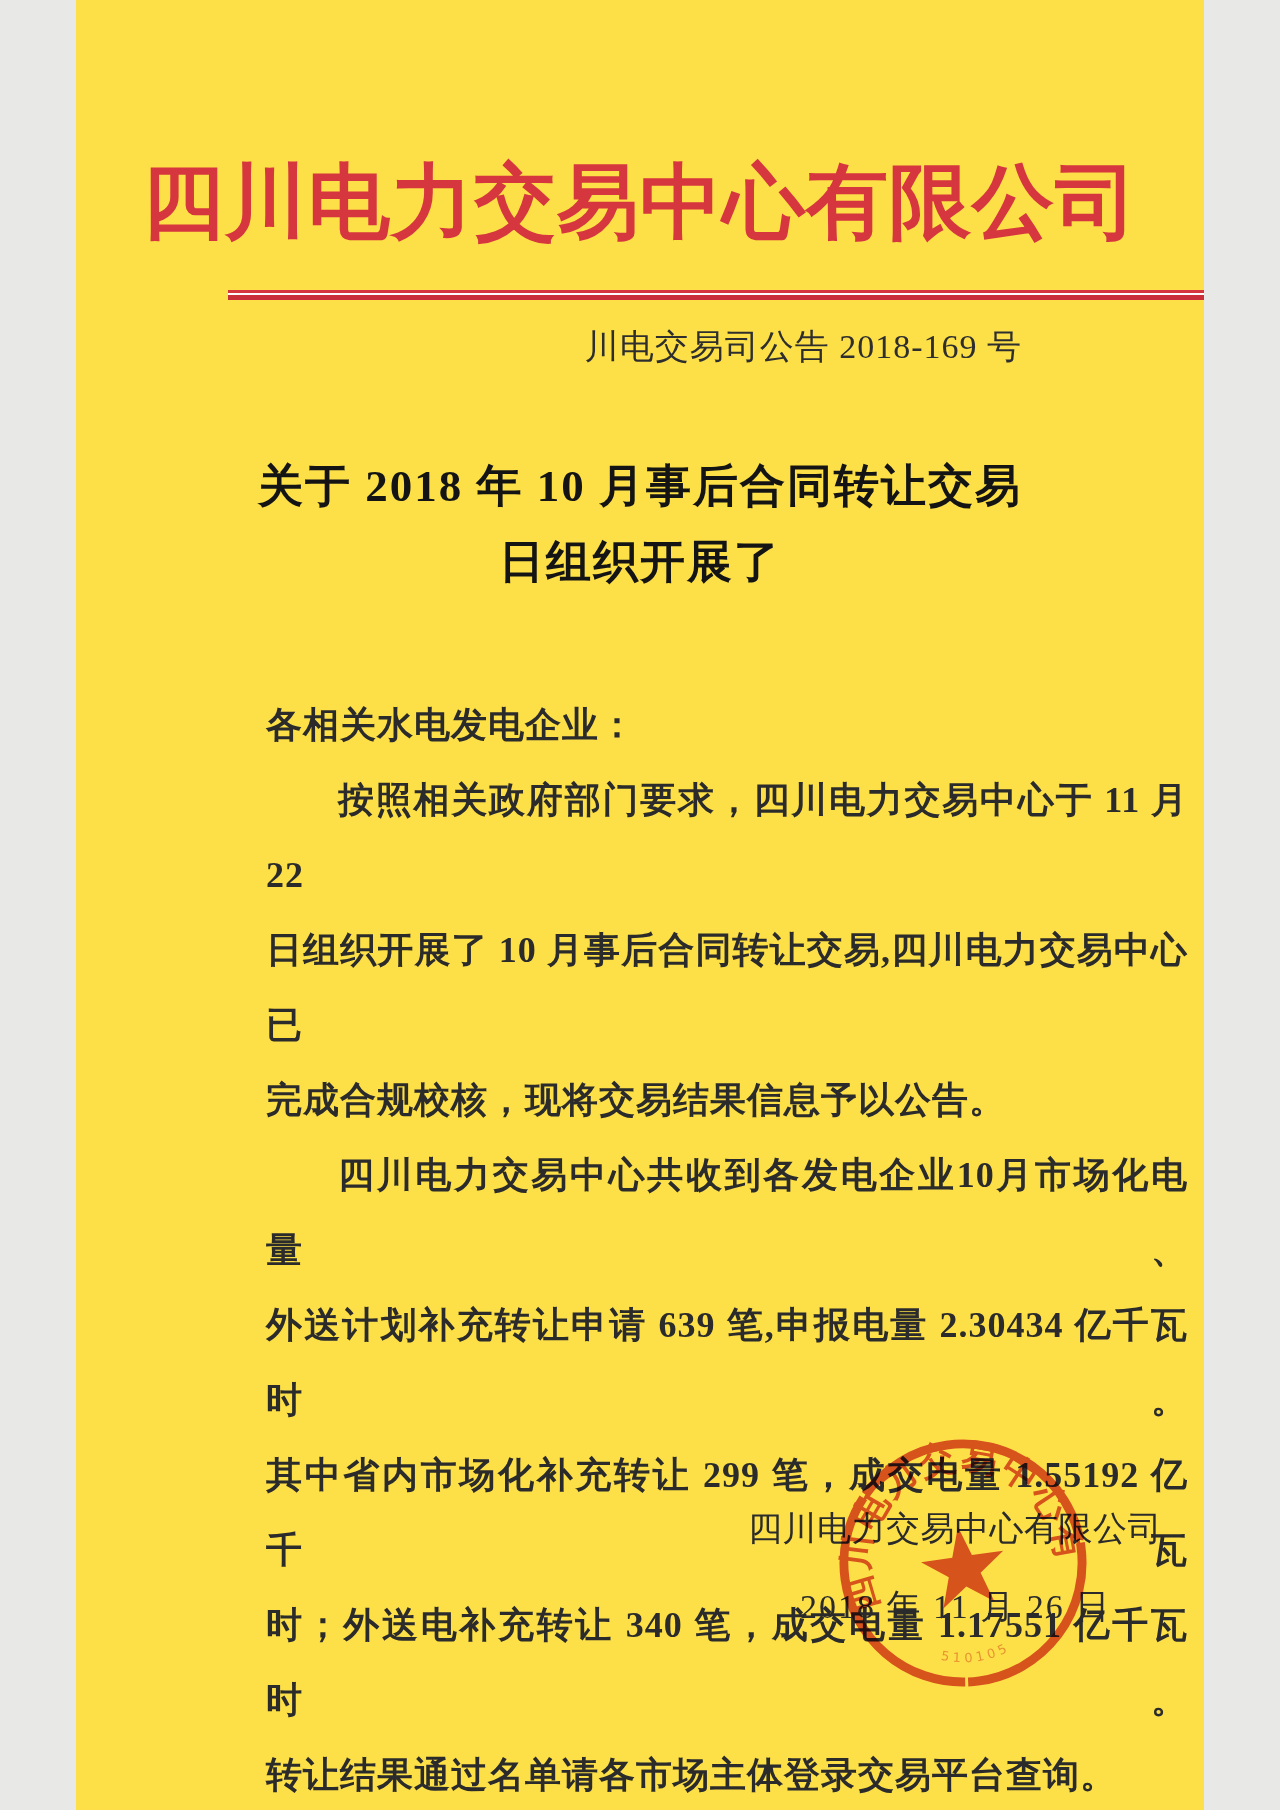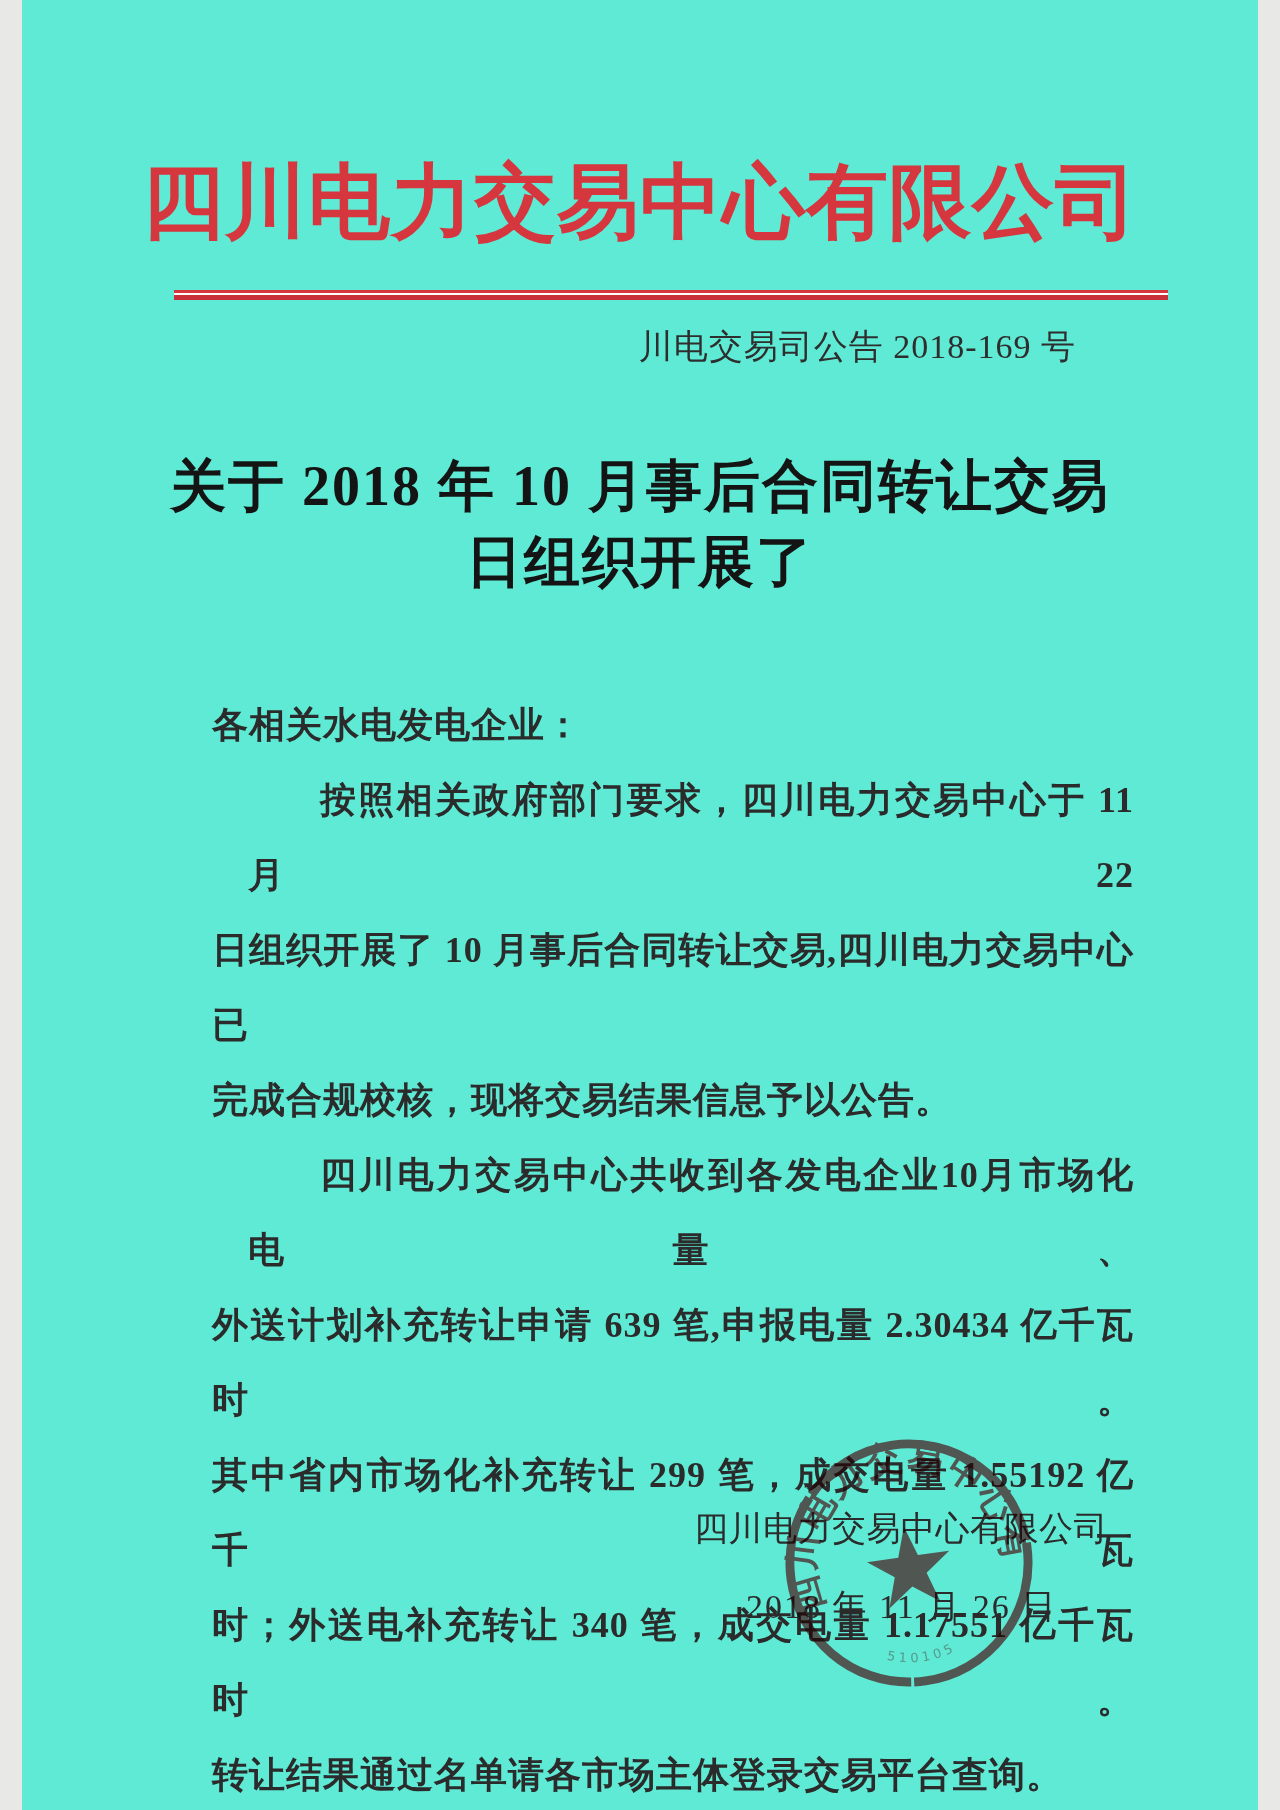--- a/index.html
+++ b/index.html
@@ -1,20 +1,20 @@
 <!DOCTYPE html>
 <html><head>
 <meta charset="utf-8">
 <style>
   html,body{margin:0;padding:0;background:#e8e8e6;}
   .page{
     position:relative;
-    width:1236px;height:1810px;
+    width:1128px;height:1810px;
     margin:0 auto;
-    background:#5eead4;
+    background:#fde047;
     font-family:"Liberation Serif","DejaVu Serif",serif;
     color:#262626;
     overflow:hidden;
   }
   
   .letterhead{
     position:absolute;top:148px;left:0;width:100%;
     text-align:center;
     font-size:82px;font-weight:bold;
     color:#d6373f;
@@ -29,33 +29,33 @@
       #c92f38 5px,#c92f38 10px);
   }
   .doc-no{
     position:absolute;top:324px;right:182px;
     font-size:34px;color:#2e2e2e;
     white-space:nowrap;letter-spacing:1px;
   }
   .title{
     position:absolute;top:448px;left:0;width:100%;
     text-align:center;
-    font-size:56px;font-weight:bold;color:#141414;
+    font-size:45px;font-weight:bold;color:#141414;
     line-height:76px;
     letter-spacing:2px;
   }
   .body-block{
     position:absolute;top:688px;left:190px;width:922px;
     font-size:36px;color:#2b2b2b;
     line-height:75px;
     letter-spacing:1px;
   }
   .ln{white-space:nowrap;font-weight:bold;}
   .ln.fill{white-space:normal;text-align:justify;text-align-last:justify;}
-  .ln.ind{text-indent:72px;margin-left:36px;}
+  .ln.ind{text-indent:72px;}
   .sig{
     position:absolute;top:1506px;left:672px;
     font-size:34px;color:#2b2b2b;white-space:nowrap;
     letter-spacing:0.5px;
     z-index:1;
   }
   .date{
     position:absolute;top:1584px;left:724px;
     font-size:34px;color:#2b2b2b;white-space:nowrap;
     letter-spacing:2px;

